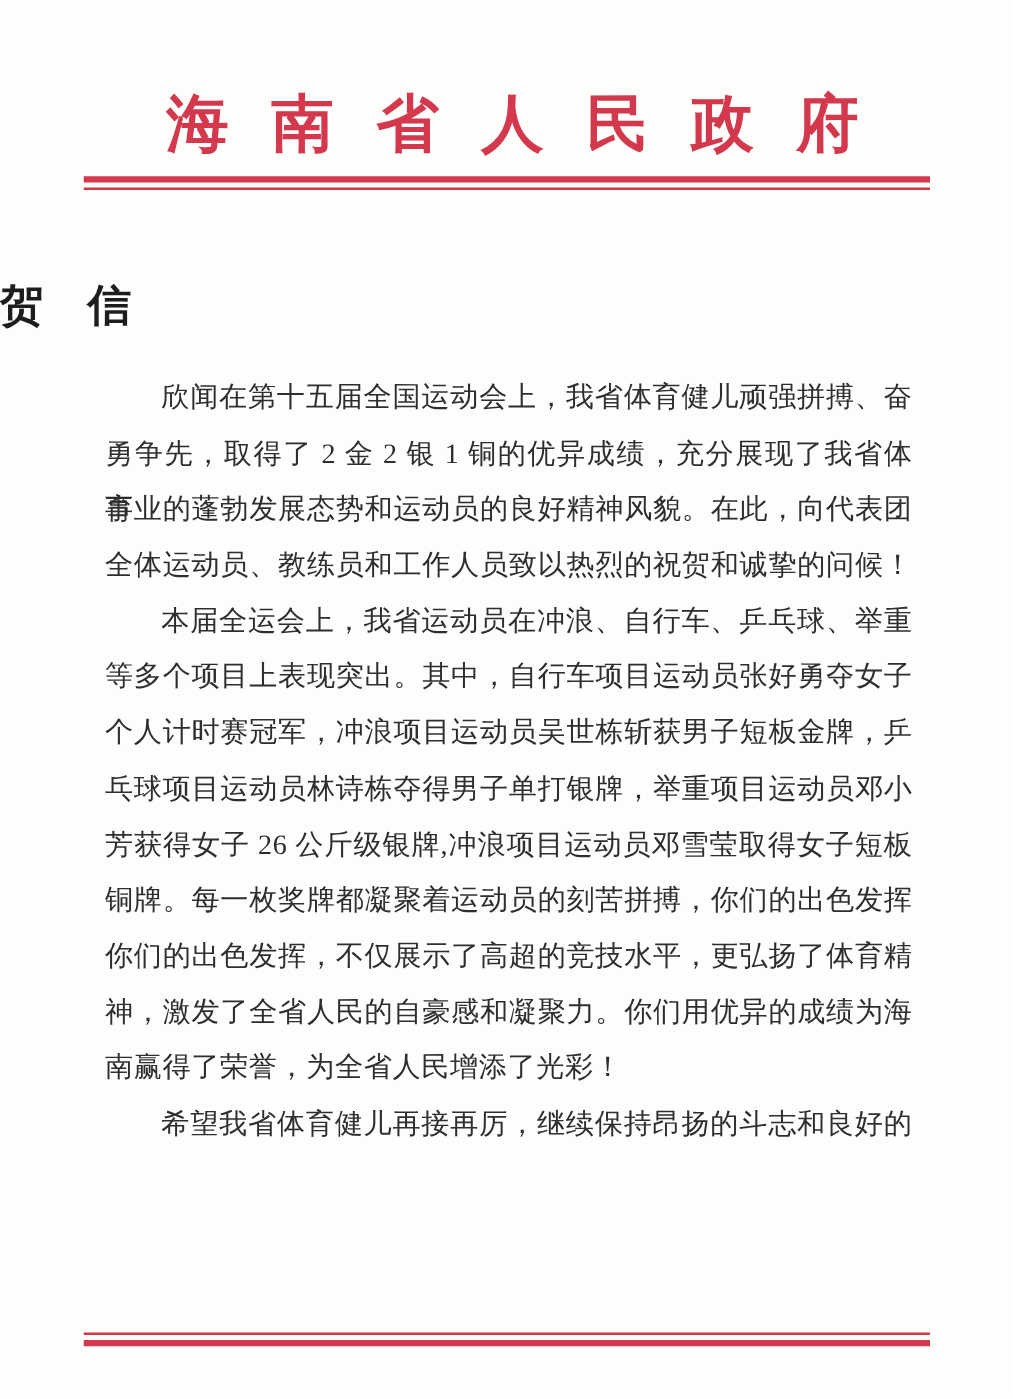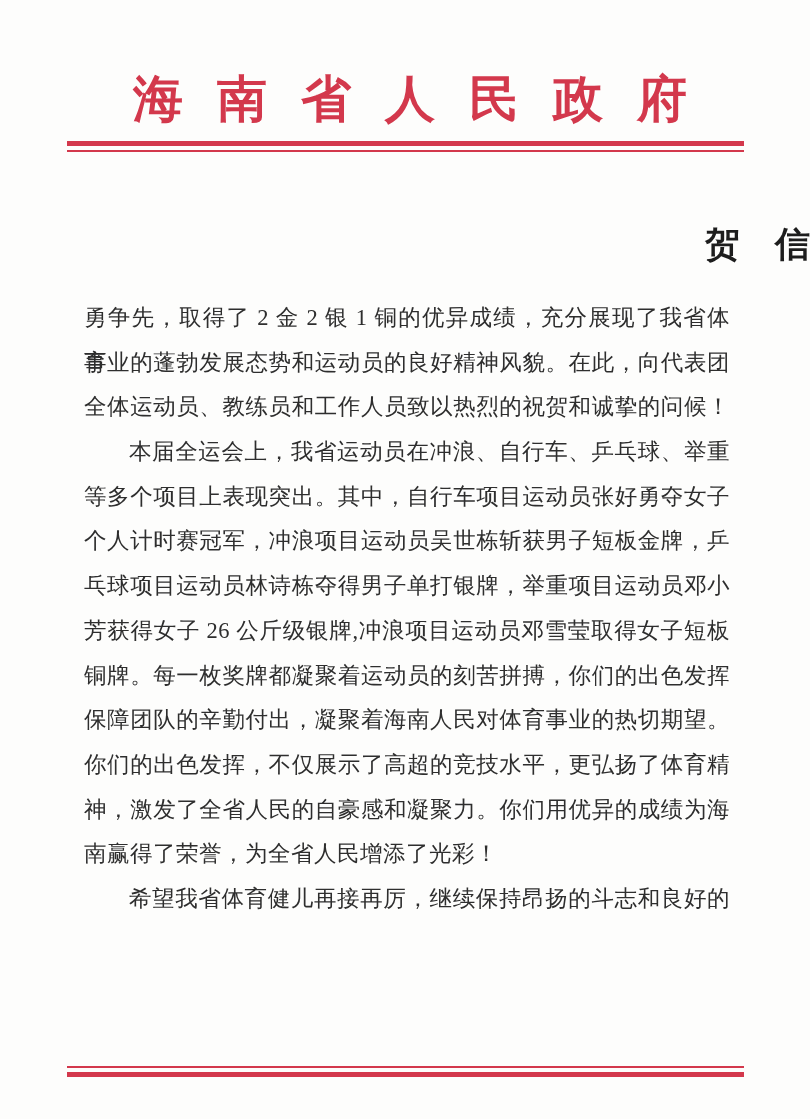--- a/index.html
+++ b/index.html
@@ -46,21 +46,21 @@
     height: 2px;
     background: var(--red, #d3384c);
   }
   .rule .gap { height: 4px; }
   
   .doc-title {
     position: absolute;
     top: 221px;
     left: 0;
     width: 100%;
-    text-align: right;
+    text-align: left;
     font-size: 35px;
     font-weight: bold;
     color: var(--title-ink, #1d1d1d);
     white-space: pre;
   }
   
   .letter-body {
     position: absolute;
     top: 296px;
     left: 84px;
@@ -92,30 +92,30 @@
 
   <div class="rule rule-top">
     <div class="thick"></div>
     <div class="gap"></div>
     <div class="thin"></div>
   </div>
 
   <div class="doc-title">贺　信</div>
 
   <div class="letter-body">
+      <div class="line just ind">欣闻在第十五届全国运动会上，我省体育健儿顽强拼搏、奋</div>
       <div class="line just">勇争先，取得了 2 金 2 银 1 铜的优异成绩，充分展现了我省体育</div>
       <div class="line just">事业的蓬勃发展态势和运动员的良好精神风貌。在此，向代表团</div>
       <div class="line just">全体运动员、教练员和工作人员致以热烈的祝贺和诚挚的问候！</div>
       <div class="line just ind">本届全运会上，我省运动员在冲浪、自行车、乒乓球、举重</div>
       <div class="line just">等多个项目上表现突出。其中，自行车项目运动员张好勇夺女子</div>
       <div class="line just">个人计时赛冠军，冲浪项目运动员吴世栋斩获男子短板金牌，乒</div>
       <div class="line just">乓球项目运动员林诗栋夺得男子单打银牌，举重项目运动员邓小</div>
       <div class="line just">芳获得女子 26 公斤级银牌,冲浪项目运动员邓雪莹取得女子短板</div>
       <div class="line just">铜牌。每一枚奖牌都凝聚着运动员的刻苦拼搏，你们的出色发挥</div>
-      <div class="line just">保障团队的辛勤付出，凝聚着海南人民对体育事业的热切期望。</div>
       <div class="line just">你们的出色发挥，不仅展示了高超的竞技水平，更弘扬了体育精</div>
       <div class="line just">神，激发了全省人民的自豪感和凝聚力。你们用优异的成绩为海</div>
       <div class="line">南赢得了荣誉，为全省人民增添了光彩！</div>
       <div class="line just ind">希望我省体育健儿再接再厉，继续保持昂扬的斗志和良好的</div>
     </div>
 
   <div class="rule rule-bottom">
     <div class="thin"></div>
     <div class="gap"></div>
     <div class="thick"></div>

